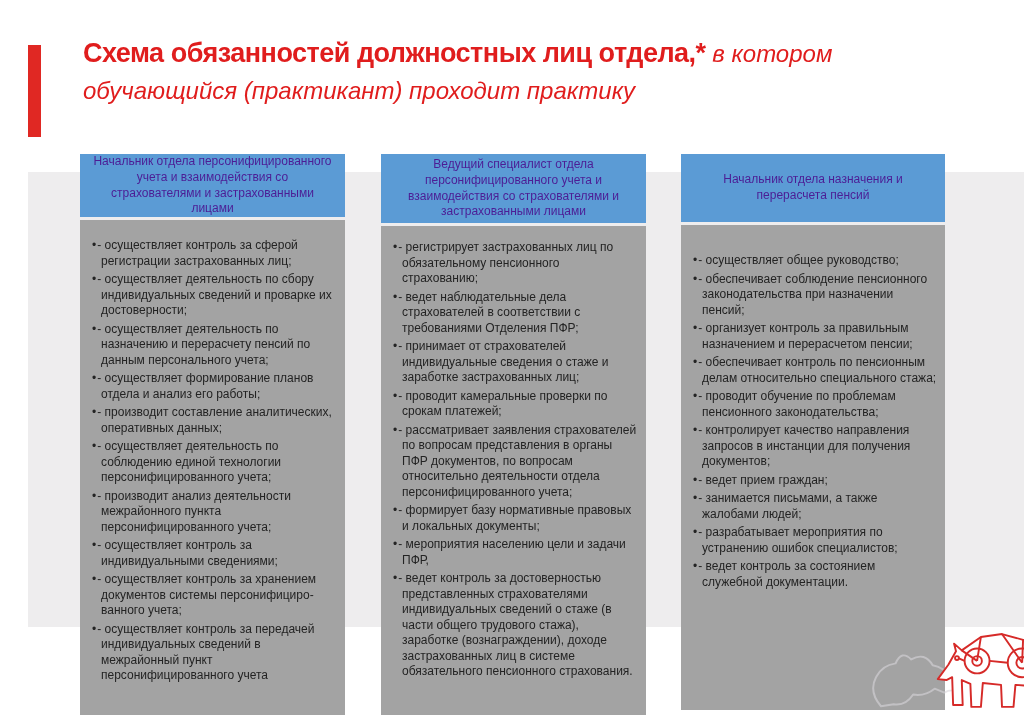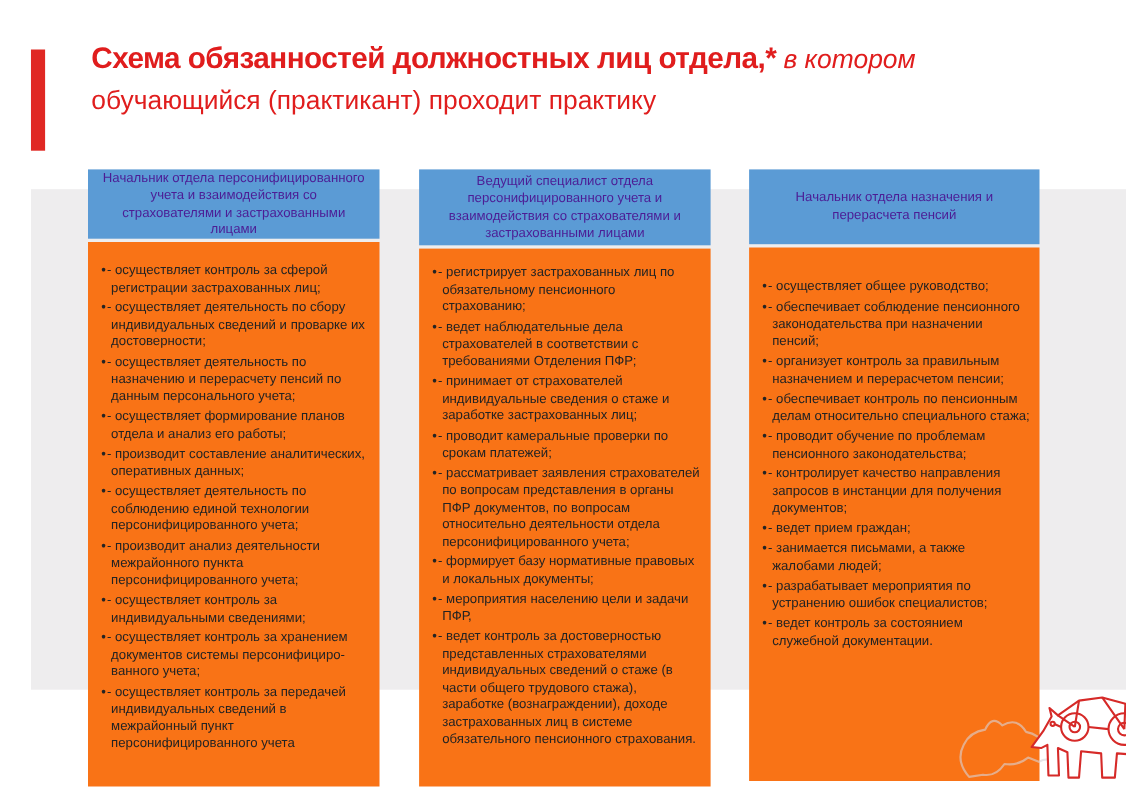--- a/index.html
+++ b/index.html
@@ -4,37 +4,37 @@
 <style>
   html,body{margin:0;padding:0;}
   body{font-family:"Liberation Sans",sans-serif;background:#fff;}
   .slide{position:relative;width:1024px;height:718px;background:#ffffff;overflow:hidden;margin-left:28px;}
 
   .accent-bar{position:absolute;left:0;top:45px;width:13px;height:92px;background:#e02823;}
 
   .title-block{position:absolute;left:55px;top:36px;width:880px;color:#e01d1d;line-height:34px;}
   .title-bold{font-weight:bold;font-size:27px;letter-spacing:-0.5px;}
   .title-it{font-style:italic;font-size:24px;}
-  .title-line2{font-size:24px;color:#e01d1d;}
+  .title-line2{font-style:italic;font-size:24px;color:#e01d1d;}
 
   .gray-band{position:absolute;left:0;top:172px;width:1024px;height:455px;background:#eeedee;}
 
   .col{position:absolute;top:154px;width:265px;}
   .col-1{left:52px;}
   .col-2{left:353px;}
   .col-3{left:653px;width:264px;}
 
   .col-header{background:#5b9bd5;color:#4c1d95;font-size:12px;line-height:1.32;
     display:flex;align-items:center;justify-content:center;text-align:center;
     padding:4px 12px;box-sizing:border-box;}
   .col-1 .col-header{height:63px;}
   .col-2 .col-header{height:69px;}
   .col-3 .col-header{height:68px;}
 
-  .col-body{background:#f97316;box-sizing:border-box;margin-top:3px;
+  .col-body{background:#a3a3a3;box-sizing:border-box;margin-top:3px;
     padding:18px 8px 10px 12px;color:#232323;}
   .col-1 .col-body{height:495px;}
   .col-2 .col-body{height:489px;padding-top:14px;}
   .col-3 .col-body{height:485px;padding-top:28px;}
 
   ul.duties{list-style:none;margin:0;padding:0;font-size:12px;line-height:15.5px;}
   ul.duties li{padding-left:9px;text-indent:-9px;margin-bottom:3px;}
   ul.duties li::before{content:"\2022";margin-right:1px;}
 
   .rhino{position:absolute;left:905px;top:624px;}

